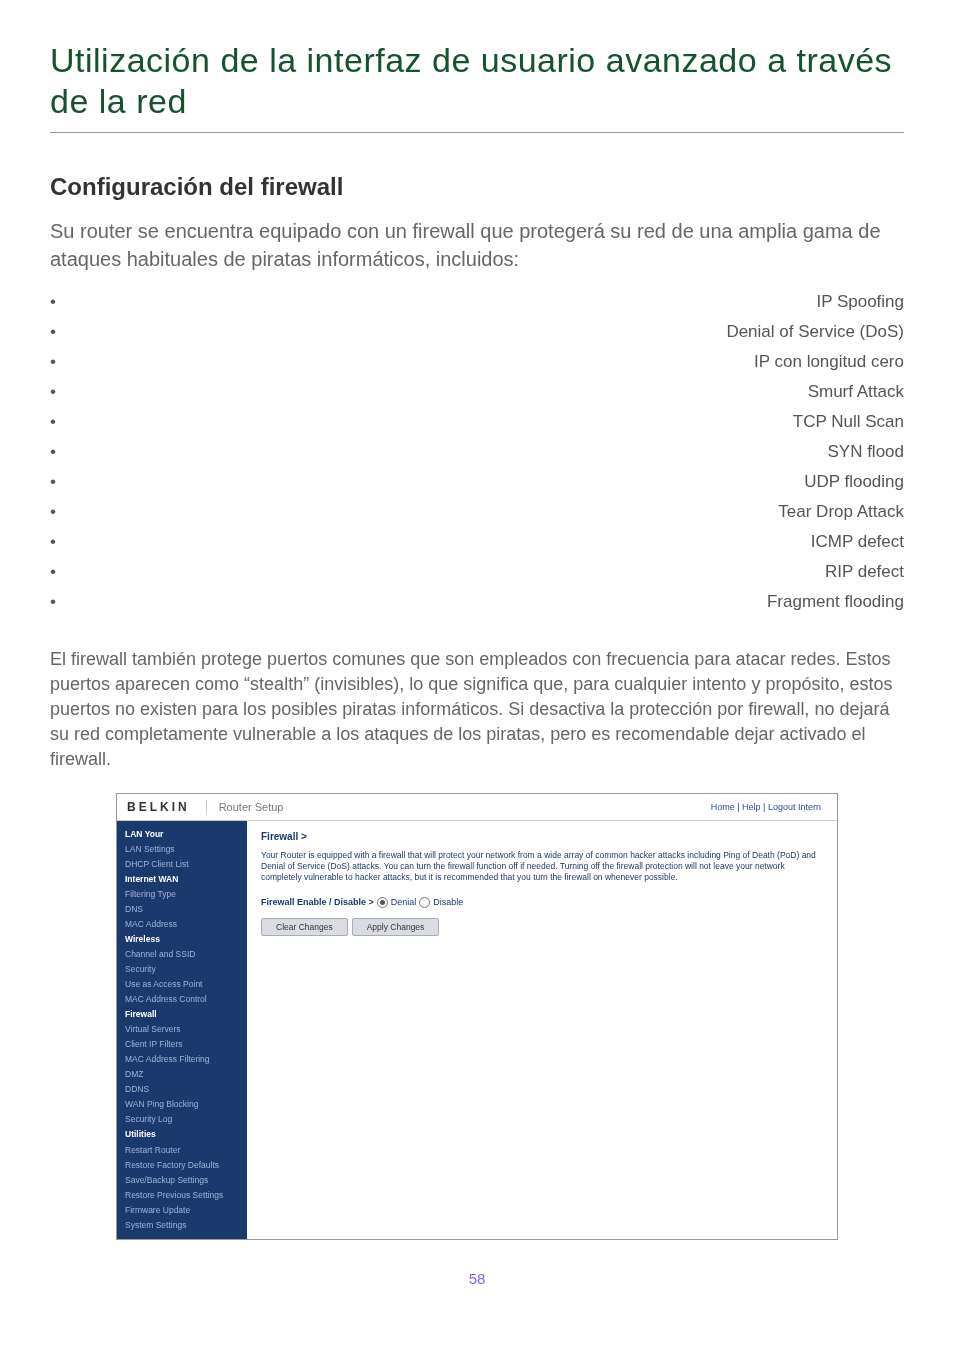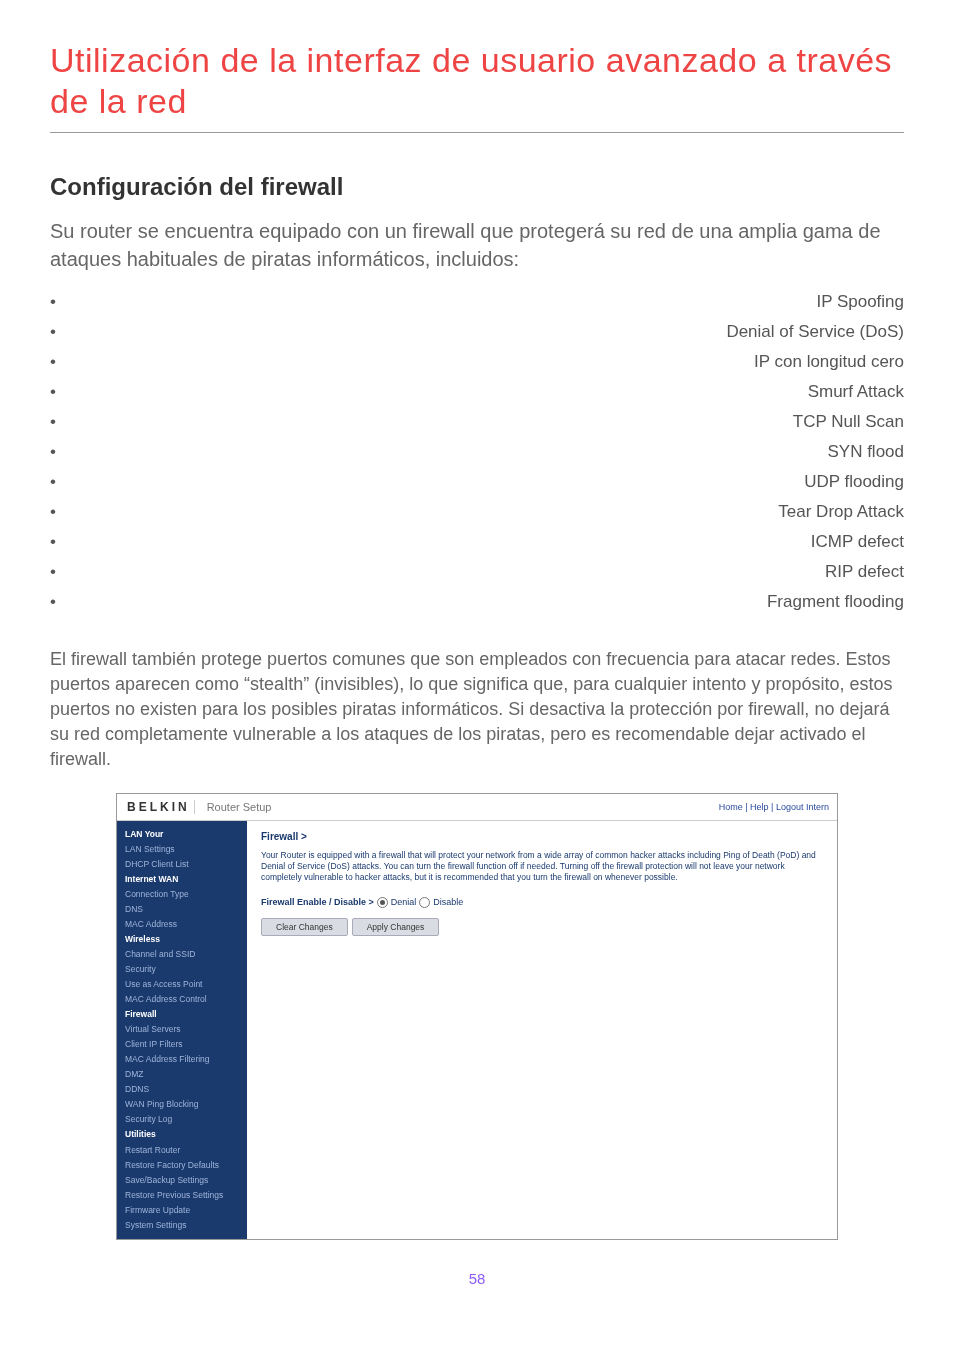--- a/index.html
+++ b/index.html
@@ -6,21 +6,21 @@
     margin: 0;
     padding: 40px 50px;
     font-family: Arial, Helvetica, sans-serif;
     background: #fff;
     color: #333;
     width: 954px;
     box-sizing: border-box;
   }
   .page-title {
     font-size: 34px;
-    color: #ef4444;
+    color: #14532d;
     font-weight: 400;
     margin: 0 0 10px 0;
     line-height: 1.2;
     letter-spacing: 0.5px;
   }
   .hr {
     border: none;
     border-top: 1px solid #999;
     margin: 10px 0 40px 0;
   }
@@ -75,31 +75,31 @@
     align-items: center;
     border-bottom: 1px solid #ccc;
     padding: 6px 10px;
     position: relative;
   }
   .ss-logo {
     font-weight: bold;
     letter-spacing: 3px;
     color: #333;
     font-size: 12px;
-    padding-right: 4px;
+    padding-right: 16px;
     border-right: 1px solid #ccc;
   }
   .ss-router {
     color: #777;
     font-size: 11px;
     padding-left: 12px;
   }
   .ss-toplinks {
     position: absolute;
-    right: 8px;
+    right: 16px;
     top: 8px;
     color: #2a4aa0;
     font-size: 9px;
   }
   .ss-body {
     display: flex;
     min-height: 280px;
   }
   .ss-sidebar {
     width: 130px;
@@ -220,21 +220,21 @@
     <span class="ss-logo">BELKIN</span>
     <span class="ss-router">Router Setup</span>
     <span class="ss-toplinks">Home | Help | Logout   Intern</span>
   </div>
   <div class="ss-body">
     <div class="ss-sidebar">
       <div class="ss-side-item ss-side-section">LAN Your</div>
       <div class="ss-side-item">LAN Settings</div>
       <div class="ss-side-item">DHCP Client List</div>
       <div class="ss-side-item ss-side-section">Internet WAN</div>
-      <div class="ss-side-item">Connection Type</div>
+      <div class="ss-side-item">Filtering Type</div>
       <div class="ss-side-item">DNS</div>
       <div class="ss-side-item">MAC Address</div>
       <div class="ss-side-item ss-side-section">Wireless</div>
       <div class="ss-side-item">Channel and SSID</div>
       <div class="ss-side-item">Security</div>
       <div class="ss-side-item">Use as Access Point</div>
       <div class="ss-side-item">MAC Address Control</div>
       <div class="ss-side-item ss-side-active">Firewall</div>
       <div class="ss-side-item">Virtual Servers</div>
       <div class="ss-side-item">Client IP Filters</div>

